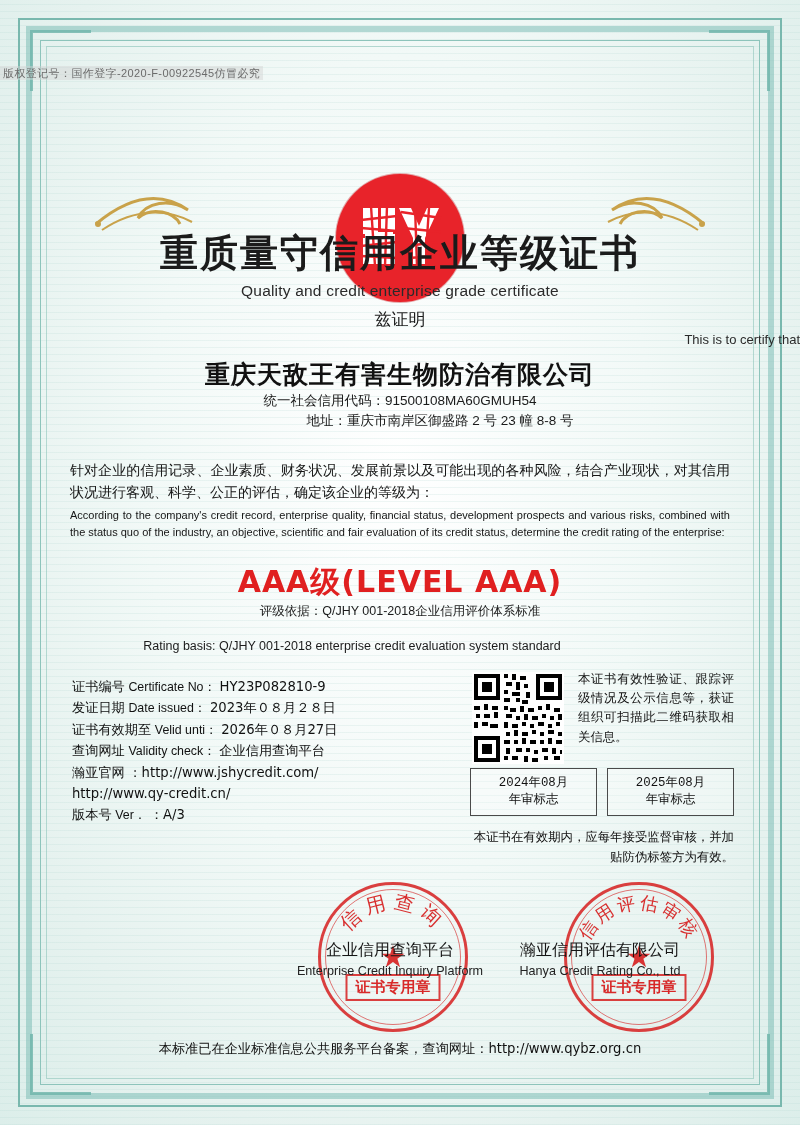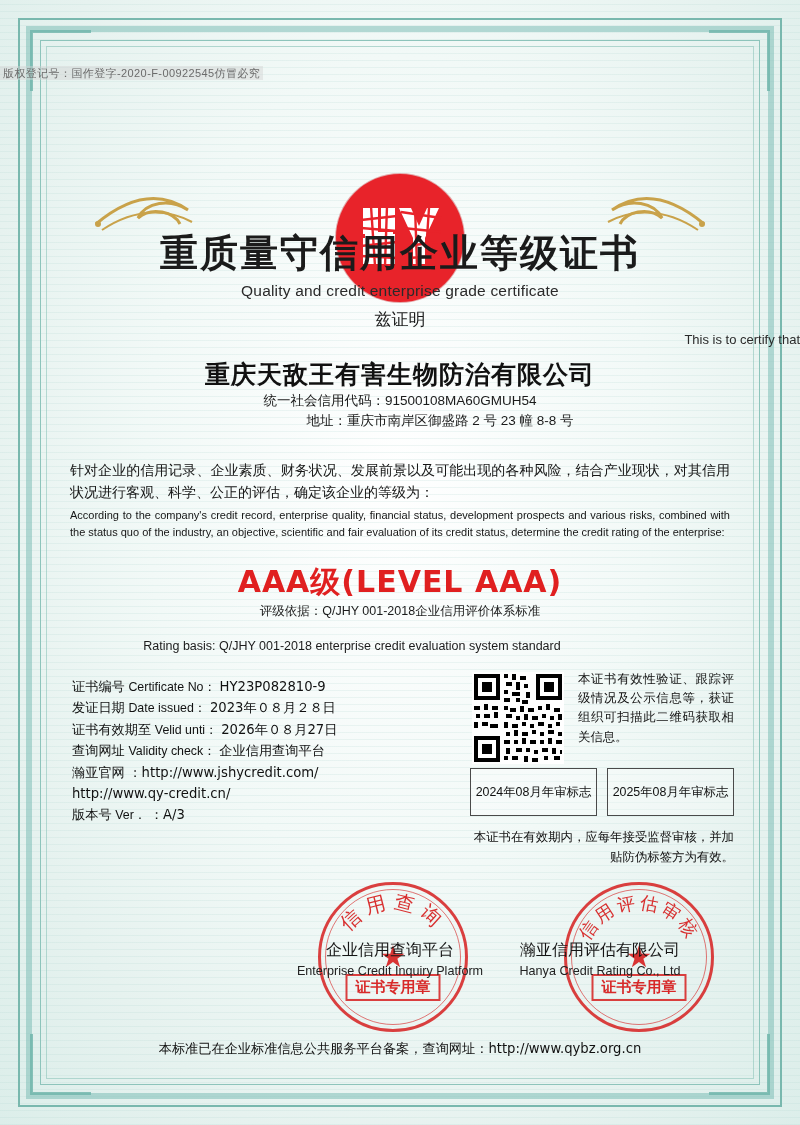--- a/index.html
+++ b/index.html
@@ -142,22 +142,22 @@
     position:absolute;left:578px;top:670px;width:156px;
     font-size:12.4px;color:#111;line-height:1.55;text-align:justify;
   }
 
   .stamp-boxes{
     position:absolute;left:470px;top:768px;width:264px;
     display:flex;gap:10px;
   }
   .stamp-box{
     width:127px;height:46px;border:1px solid #4a4a4a;
-    display:flex;flex-direction:row;align-items:center;justify-content:center;
-    font-size:12.4px;color:#111;line-height:1.35;background:rgba(255,255,255,.25);
+    display:flex;flex-direction:column;align-items:center;justify-content:center;
+    font-size:12.4px;color:#111;line-height:1.35;background:rgba(255,255,255,.25);font-family:Liberation Mono, monospace;
   }
   .note-bottom{
     position:absolute;left:470px;top:828px;width:264px;
     font-size:12.4px;color:#111;line-height:1.6;text-align:right;
   }
 
   
   .seal{
     position:absolute;width:150px;height:150px;
   }

